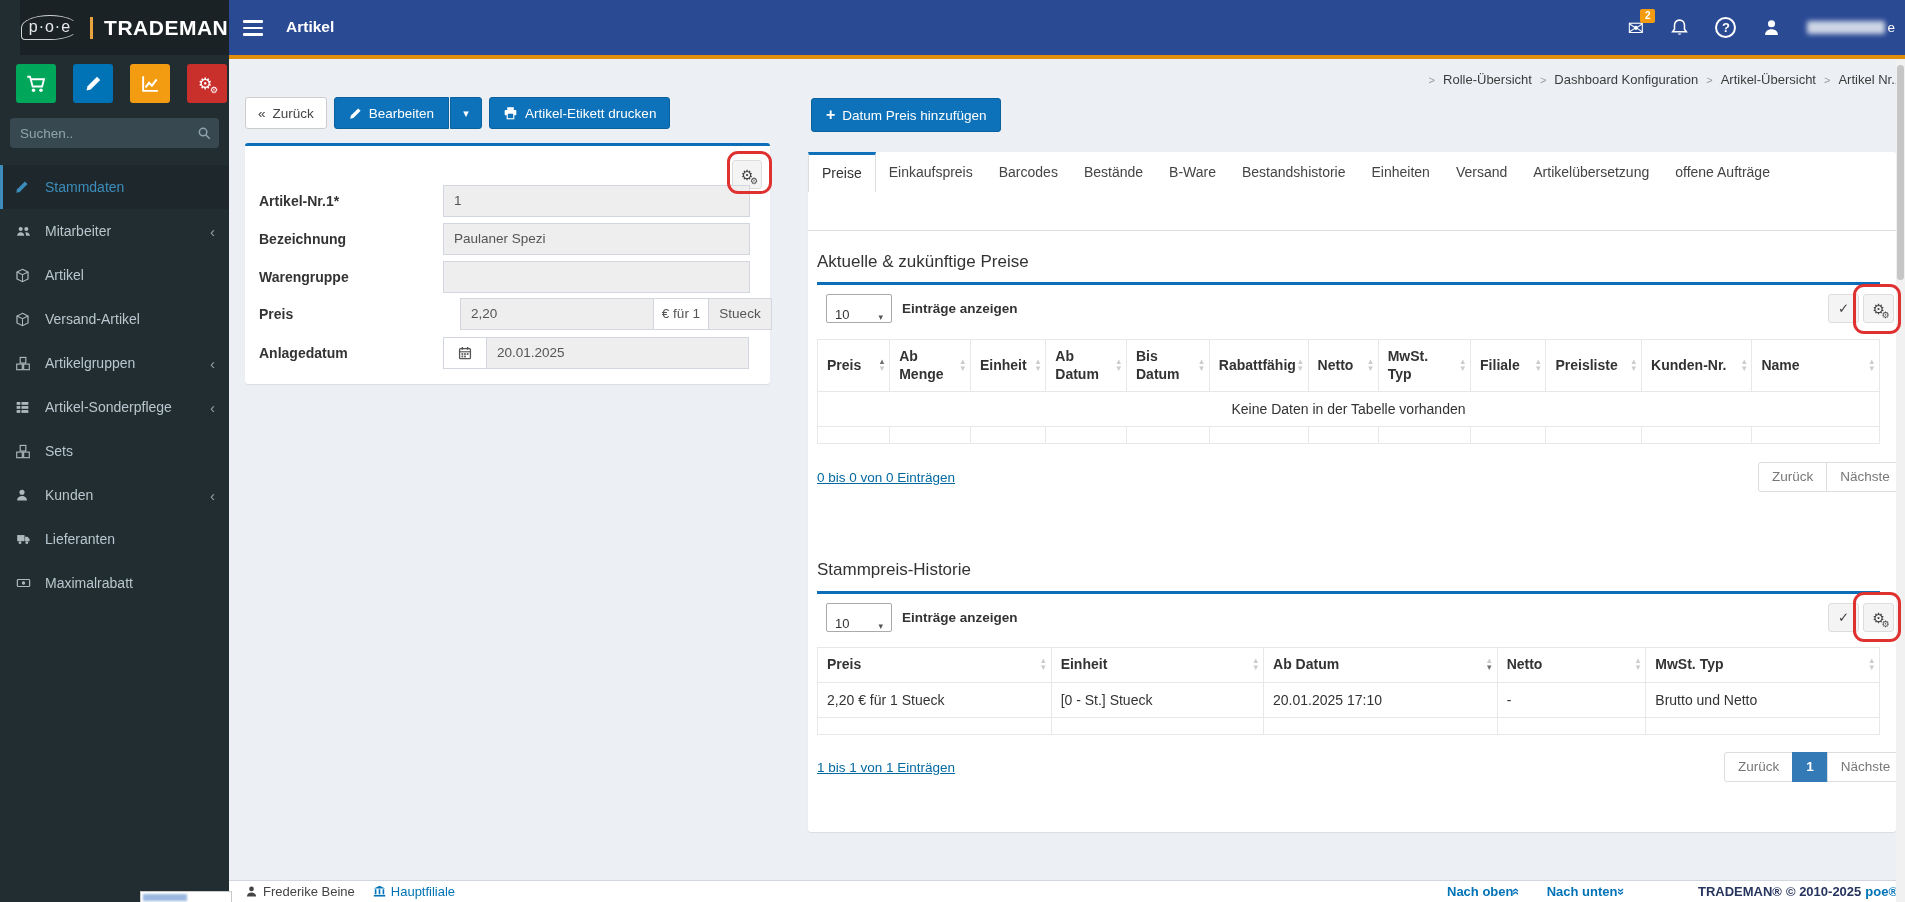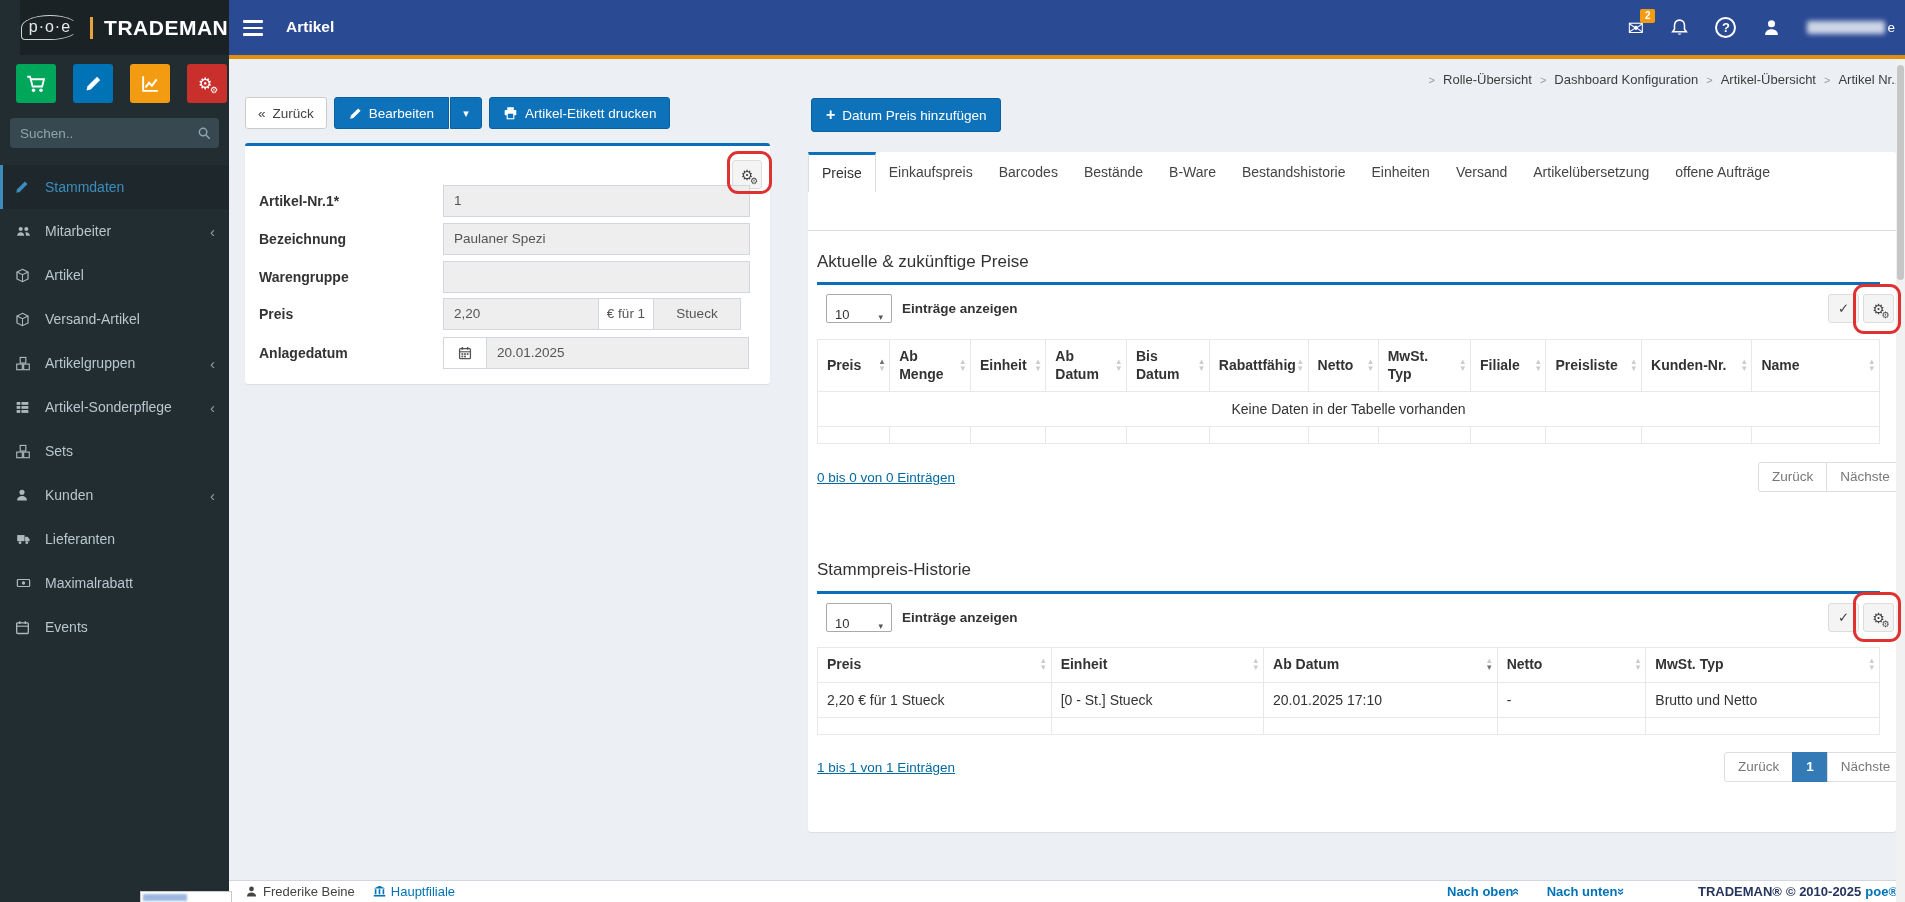--- a/index.html
+++ b/index.html
@@ -309,30 +309,20 @@
       </a>
       <a class="nav-item">
         <span class="nav-ic">
             <svg width="17" height="14" viewBox="0 0 16 16">
               <rect x="1" y="4" width="14" height="8" rx="1" fill="none" stroke="#aeb9bf" stroke-width="1.4"></rect>
               <circle cx="8" cy="8" r="1.9" fill="#aeb9bf"></circle>
             </svg>
           </span>
         <span class="nav-label">Maximalrabatt</span>
       </a>
-      <a class="nav-item">
-        <span class="nav-ic">
-            <svg width="15" height="15" viewBox="0 0 16 16">
-              <rect x="1.8" y="3" width="12.4" height="11.4" rx="1" fill="none" stroke="#aeb9bf" stroke-width="1.4"></rect>
-              <path d="M1.8 6.6h12.4" stroke="#aeb9bf" stroke-width="1.2"></path>
-              <path d="M5 1.2v3M11 1.2v3" stroke="#aeb9bf" stroke-width="1.6"></path>
-            </svg>
-          </span>
-        <span class="nav-label">Events</span>
-      </a>
     </nav>
   </aside>
 
   <div class="abs breadcrumb">
     <span class="bc-sep">&gt;</span>
     <a class="bc-item">Rolle-Übersicht</a>
     <span class="bc-sep">&gt;</span>
     <a class="bc-item">Dashboard Konfiguration</a>
     <span class="bc-sep">&gt;</span>
     <a class="bc-item">Artikel-Übersicht</a>
@@ -389,23 +379,23 @@
     </div>
     <div class="frow" style="top:115px;">
       <span class="flabel">Warengruppe</span>
       <span class="fctrl">
           <span class="tbox" style="width:307px;"></span>
         </span>
     </div>
     <div class="frow" style="top:152px;">
       <span class="flabel">Preis</span>
       <span class="fctrl">
-        <span class="tbox" style="width:156px;">2,20</span>
+        <span class="tbox" style="width:194px;margin-left:17px;">2,20</span>
         <span class="tbox white" style="width:56px;">€ für 1</span>
-        <span class="tbox" style="width:88px; text-align:center;">Stueck</span>
+        <span class="tbox" style="width:64px; text-align:center;">Stueck</span>
       </span>
     </div>
     <div class="frow" style="top:191px;">
       <span class="flabel">Anlagedatum</span>
       <span class="fctrl">
         <span class="tbox white" style="width:44px; display:flex; align-items:center; justify-content:center;">
           <span>
               <svg width="14" height="14" viewBox="0 0 16 16">
                 <rect x="1.8" y="3" width="12.4" height="11.4" rx="1" fill="none" stroke="#555" stroke-width="1.5"></rect>
                 <path d="M1.8 6.6h12.4" stroke="#555" stroke-width="1.3"></path>

